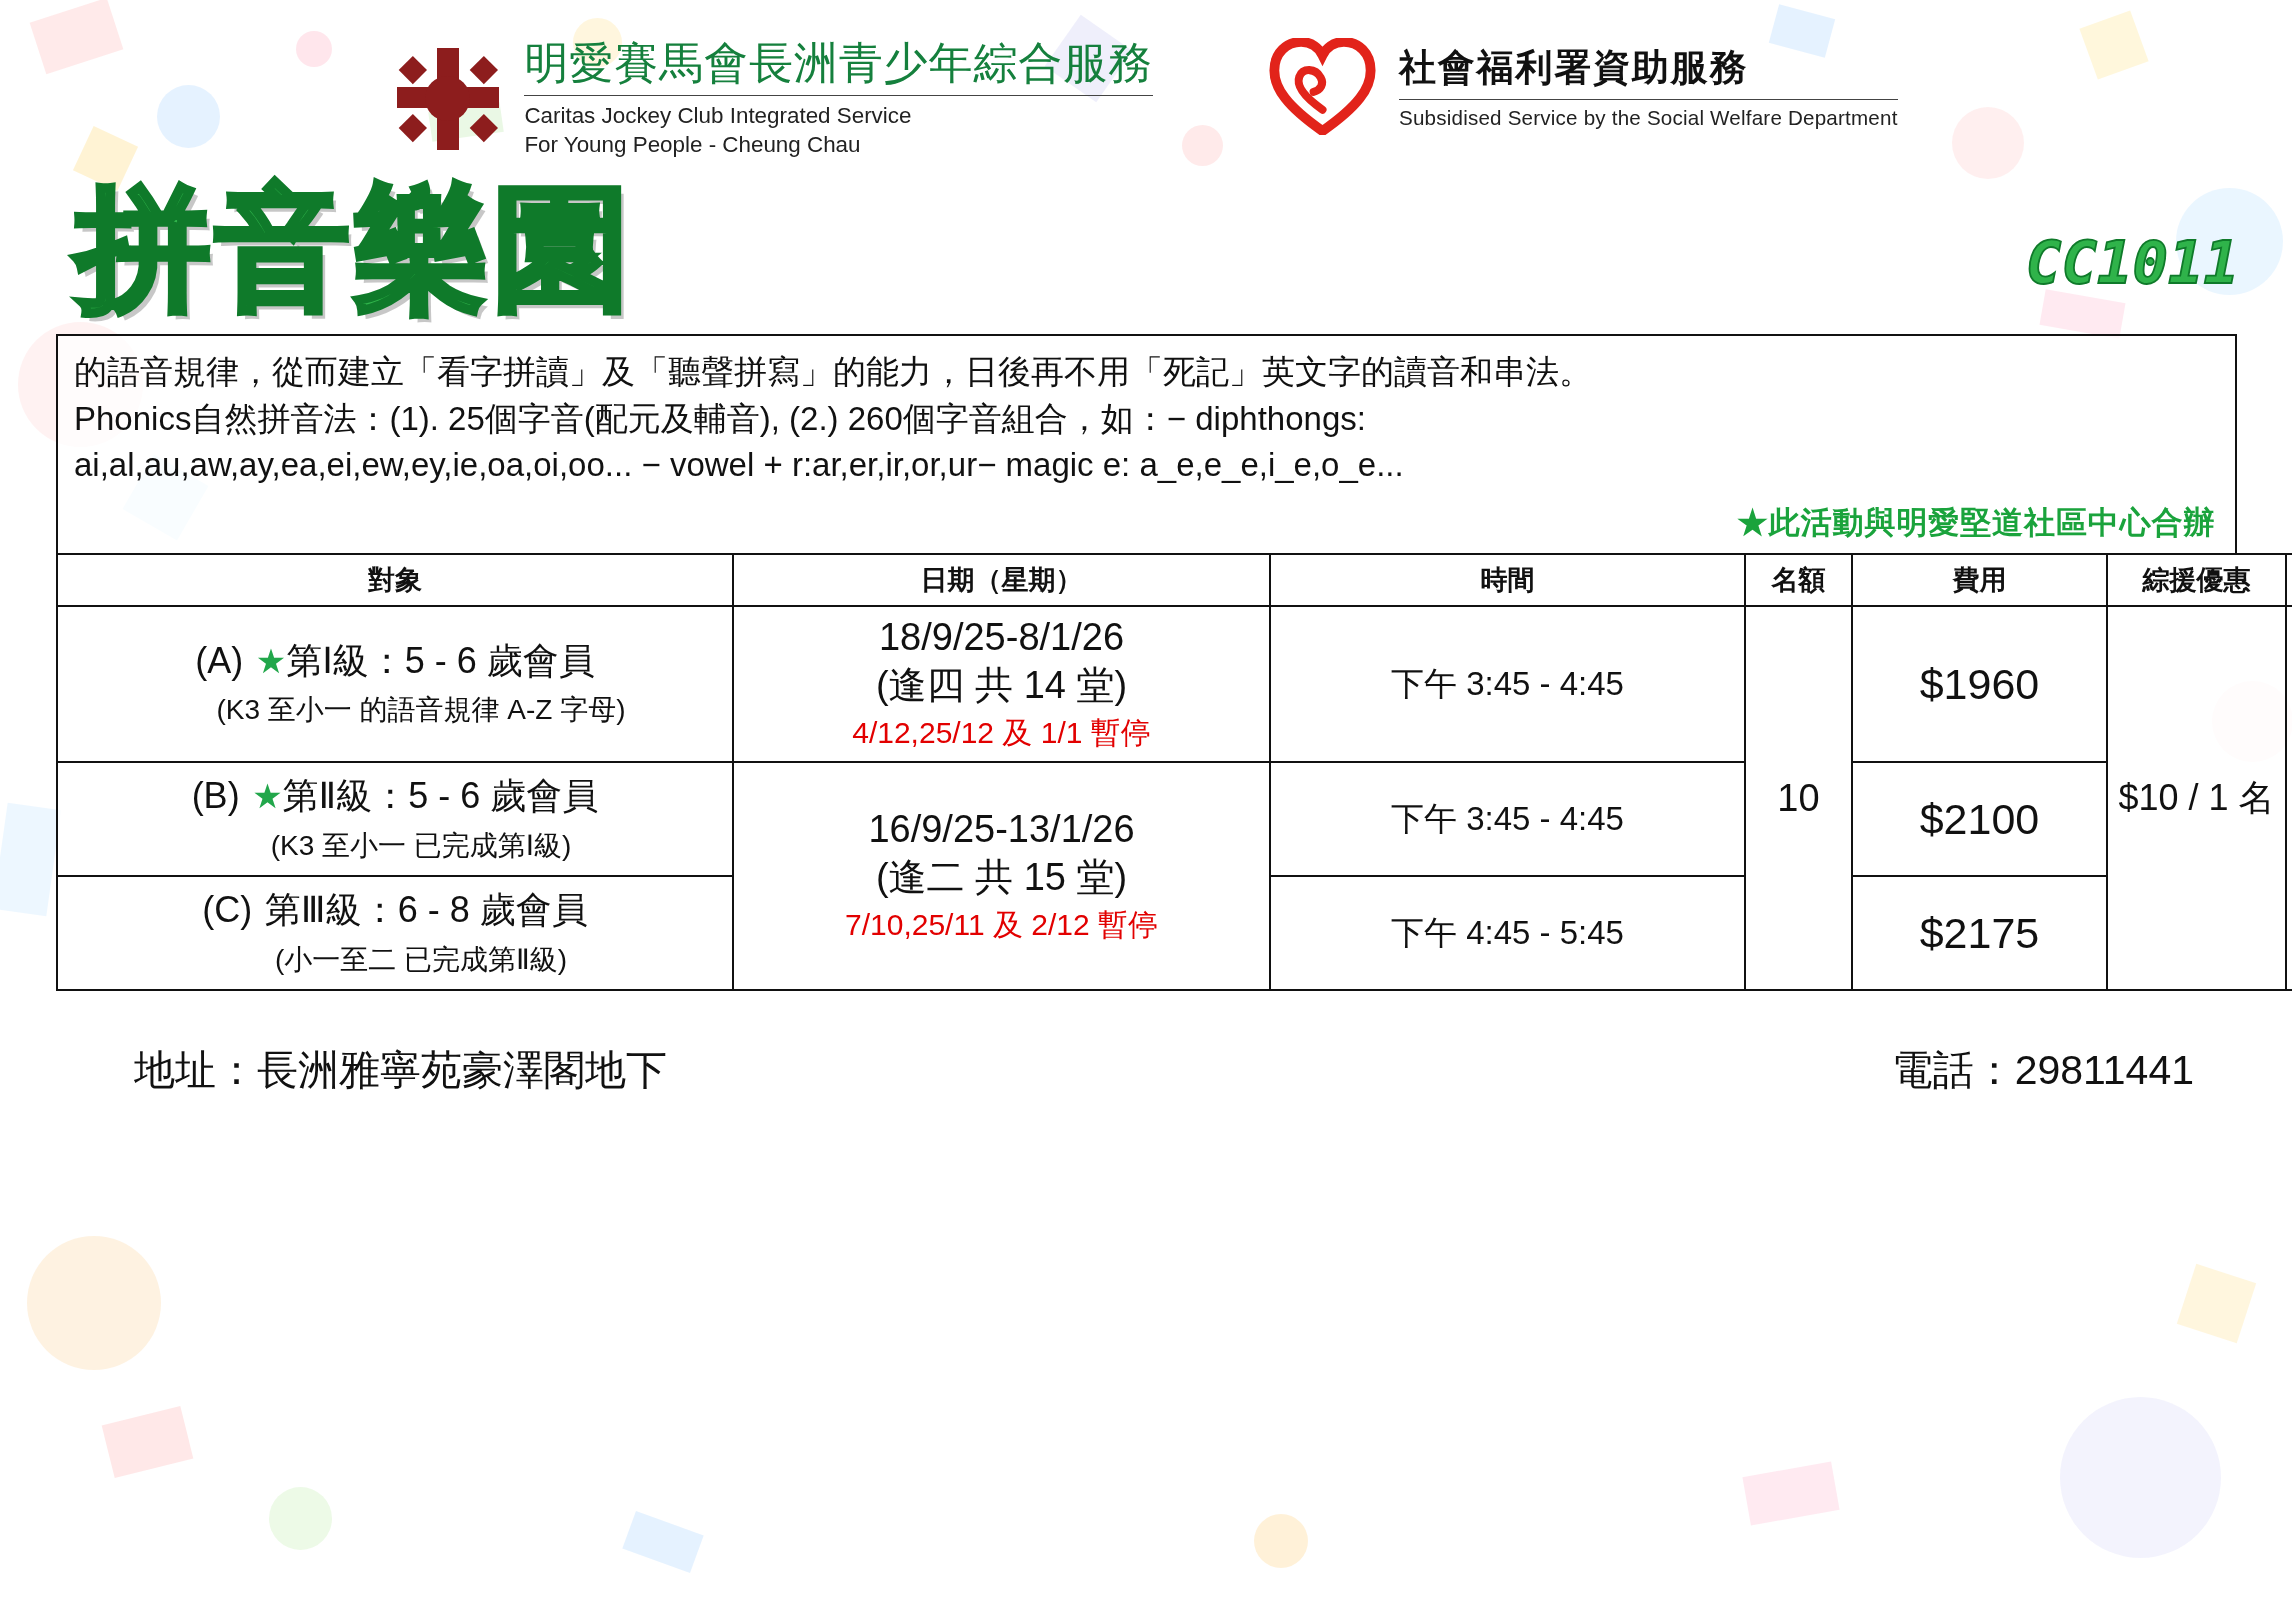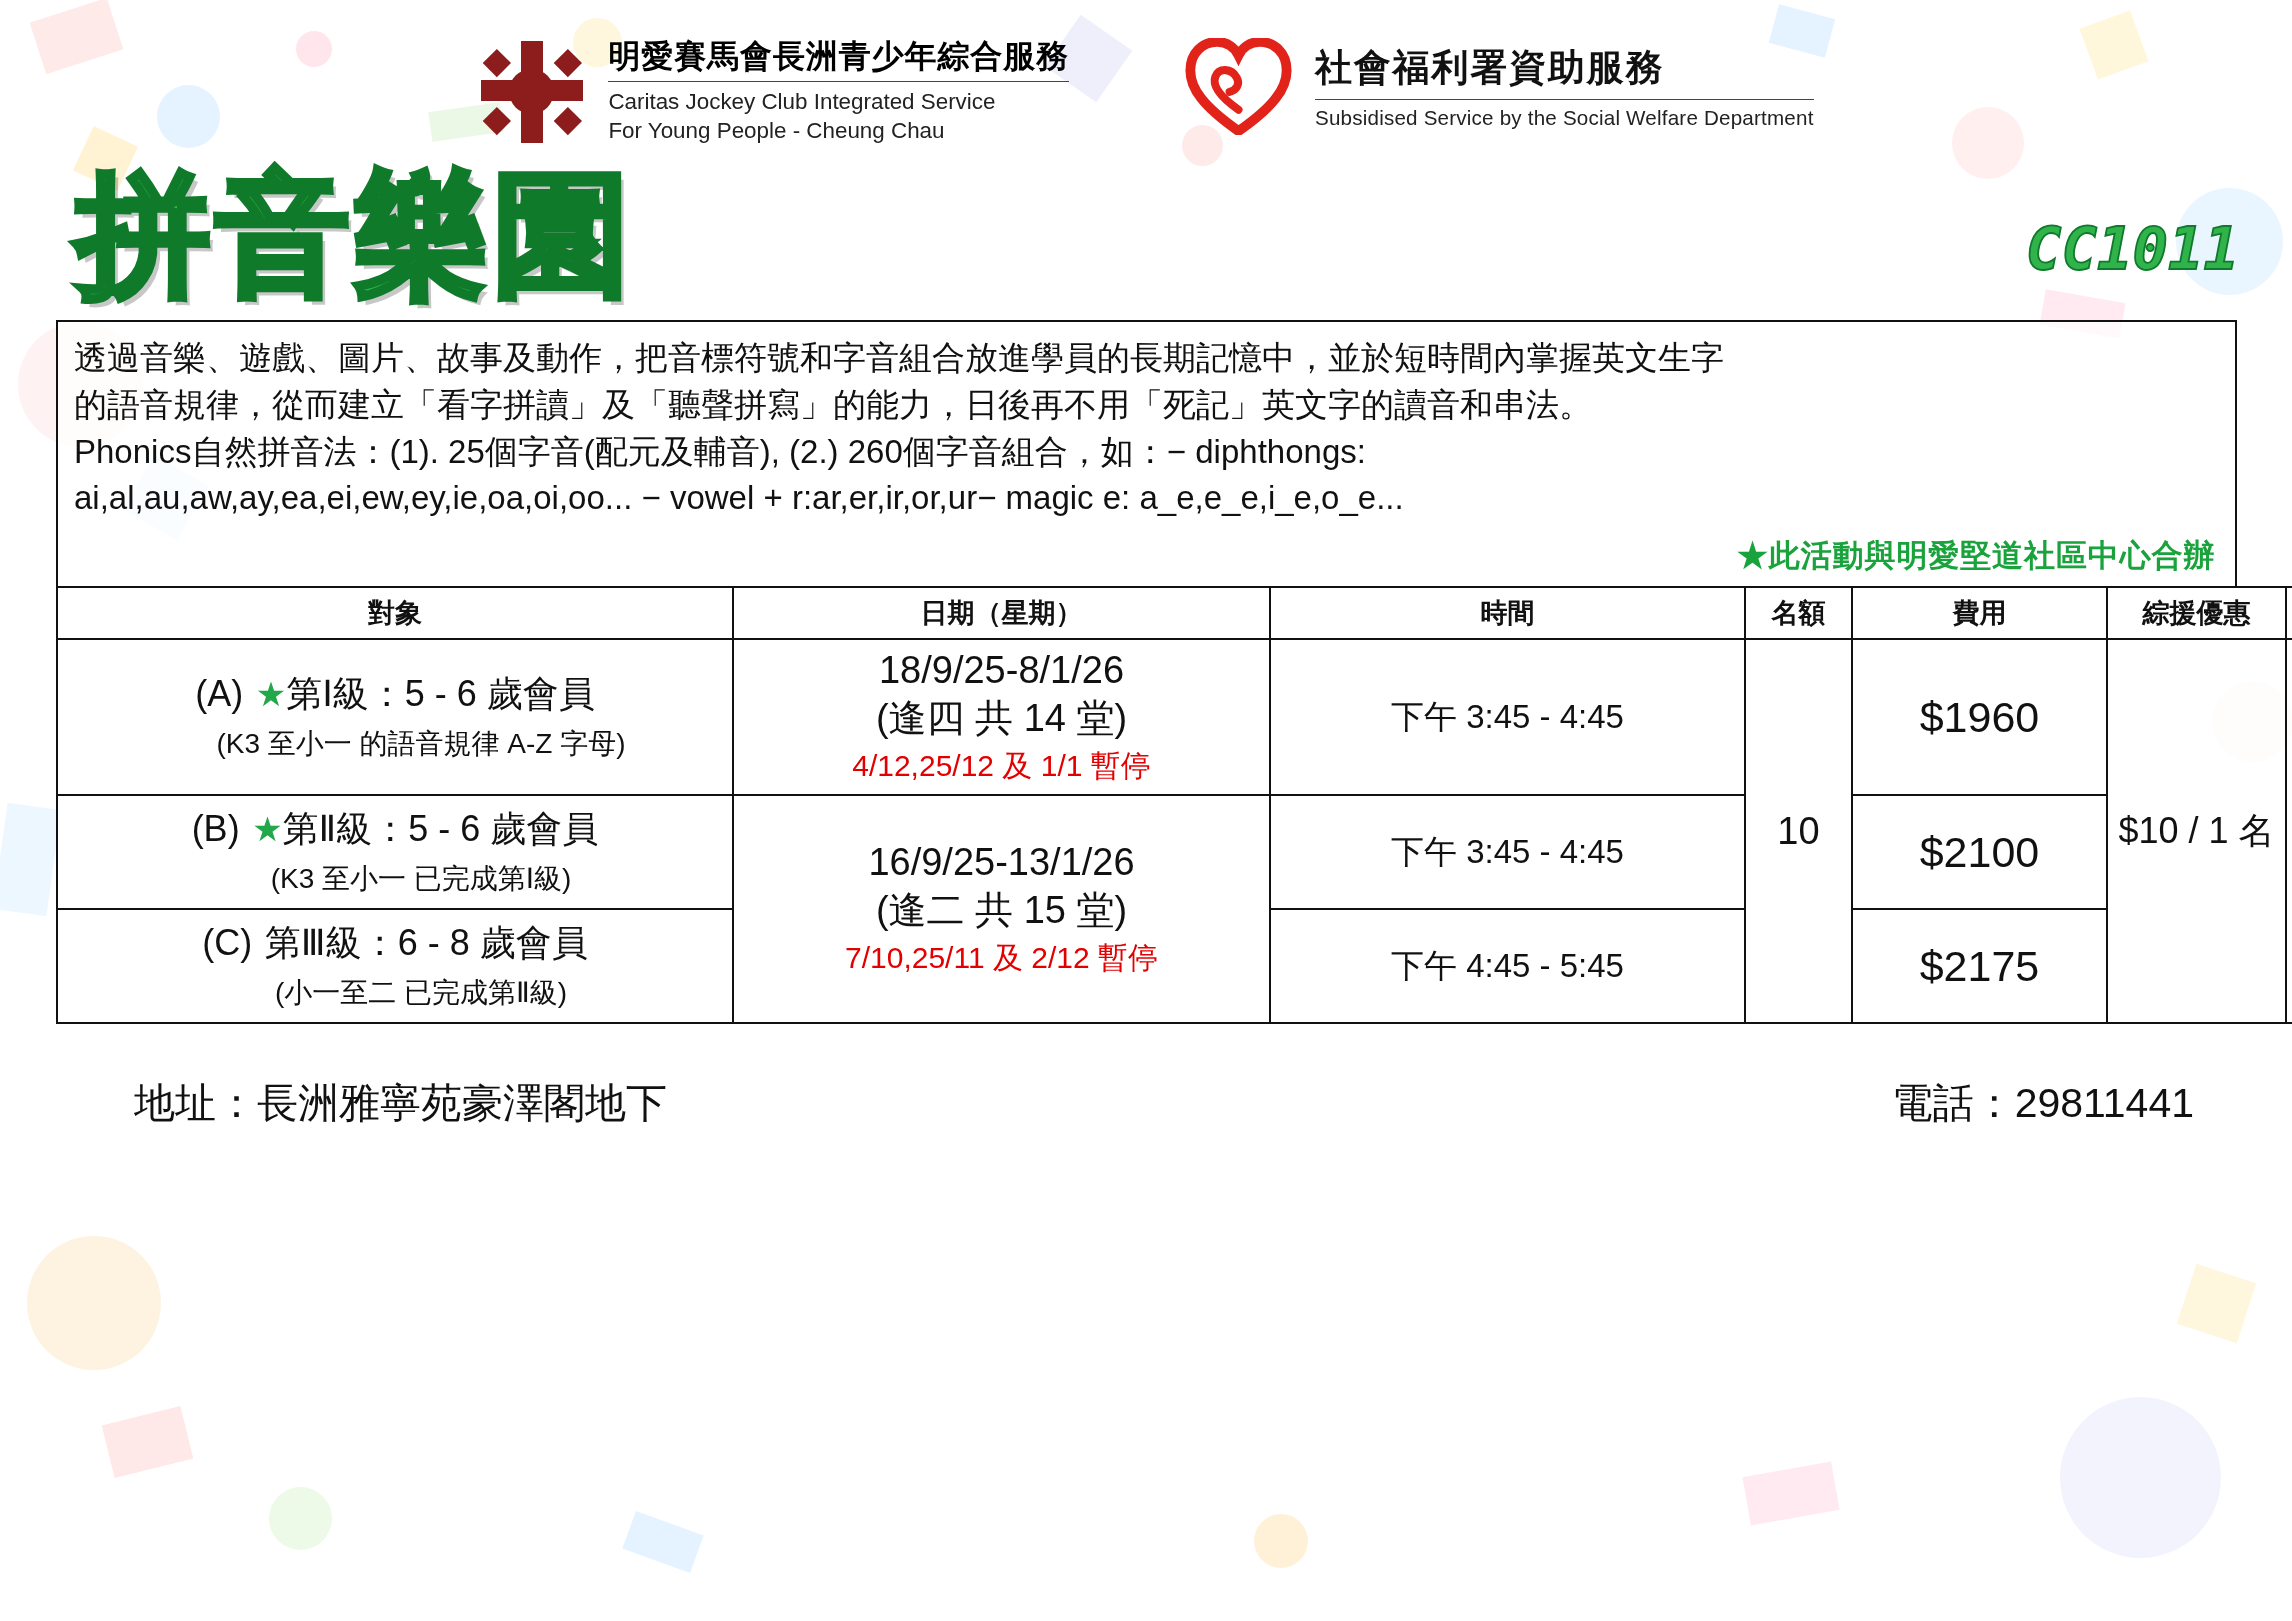--- a/index.html
+++ b/index.html
@@ -63,23 +63,23 @@
   }
   .cm-v { left: 42px; top: 1.8px; width: 21.5px; height: 102px; }
   .cm-h { left: 1.8px; top: 41px; width: 102px; height: 21.5px; }
   .cm-d1 { left: 7.2px; top: 14.3px; width: 19.7px; height: 19.7px; transform: rotate(45deg); }
   .cm-d2 { left: 79px; top: 14.3px; width: 19.7px; height: 19.7px; transform: rotate(45deg); }
   .cm-d3 { left: 7.2px; top: 72px; width: 19.7px; height: 19.7px; transform: rotate(45deg); }
   .cm-d4 { left: 79px; top: 72px; width: 19.7px; height: 19.7px; transform: rotate(45deg); }
   .cm-c { left: 30px; top: 30px; width: 45px; height: 45px; border-radius: 50%; background: #8d1d1d; }
 
   .logo-text-cn {
-    font-size: 32px;
-    font-weight: bold;
-    color: #000000;
+    font-size: 44px;
+    font-weight: normal;
+    color: #15803d;
     letter-spacing: 0.9px;
     white-space: nowrap;
     line-height: 1.15;
   }
   .logo-rule {
     border-bottom: 1.8px solid #444;
     margin: 6.3px 0 6.3px 0;
     width: 100%;
   }
   .logo-text-en {
@@ -326,21 +326,20 @@
       </div>
     </div>
   </div>
 
   <div class="title-row">
     <div class="title-cn">拼音樂園</div>
     <div class="course-code">CC1011</div>
   </div>
 
   <div class="desc-box">
-    <div class="desc-line">透過音樂、遊戲、圖片、故事及動作，把音標符號和字音組合放進學員的長期記憶中，並於短時間內掌握英文生字</div>
     <div class="desc-line">的語音規律，從而建立「看字拼讀」及「聽聲拼寫」的能力，日後再不用「死記」英文字的讀音和串法。</div>
     <div class="desc-line">Phonics自然拼音法：(1). 25個字音(配元及輔音), (2.) 260個字音組合，如：− diphthongs:</div>
     <div class="desc-line">ai,al,au,aw,ay,ea,ei,ew,ey,ie,oa,oi,oo...  − vowel + r:ar,er,ir,or,ur− magic e: a_e,e_e,i_e,o_e...</div>
     <div class="coop-line">★此活動與明愛堅道社區中心合辦</div>
   </div>
 
   <table class="main">
     <colgroup>
       <col class="c-target">
         <col class="c-date">

